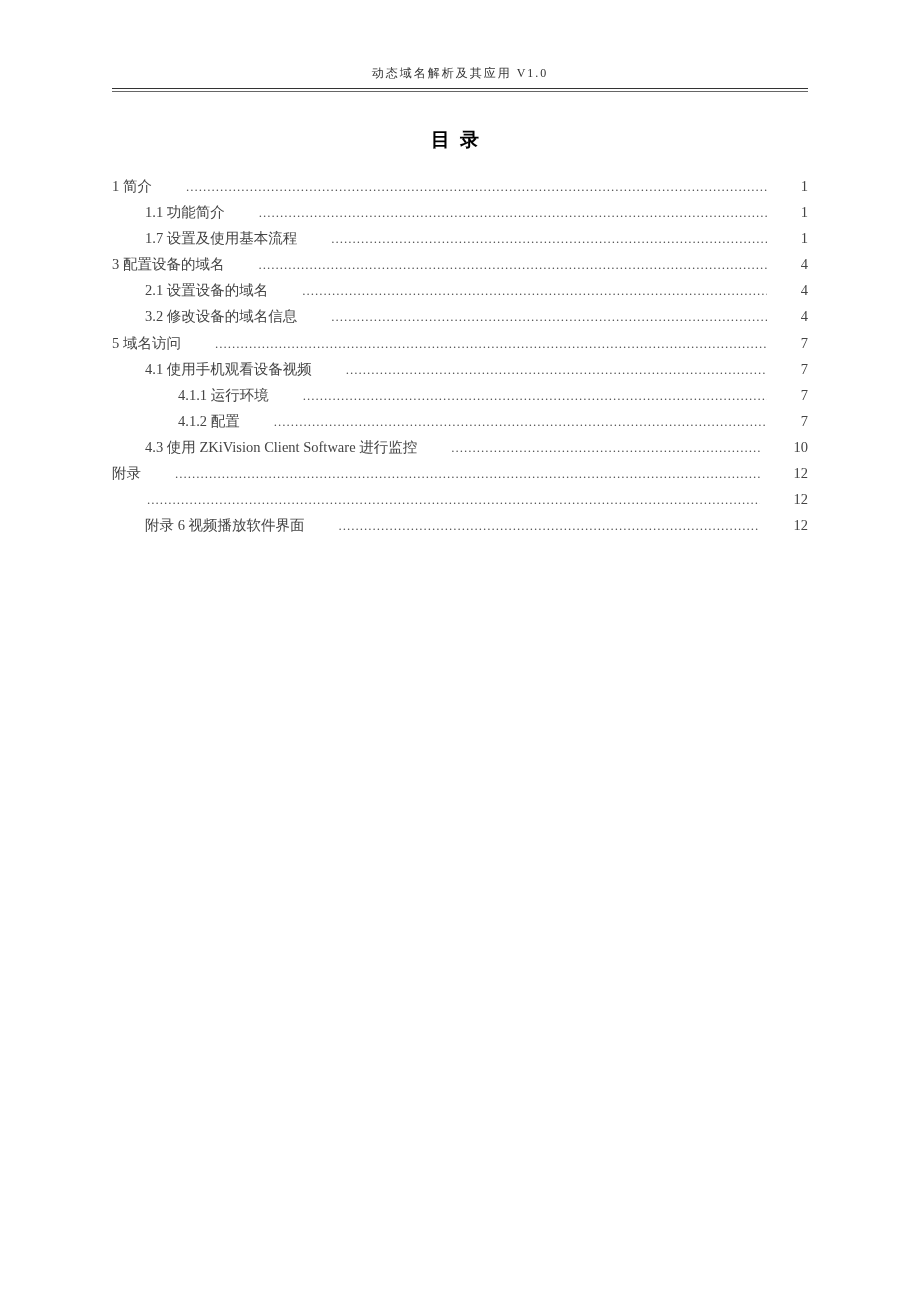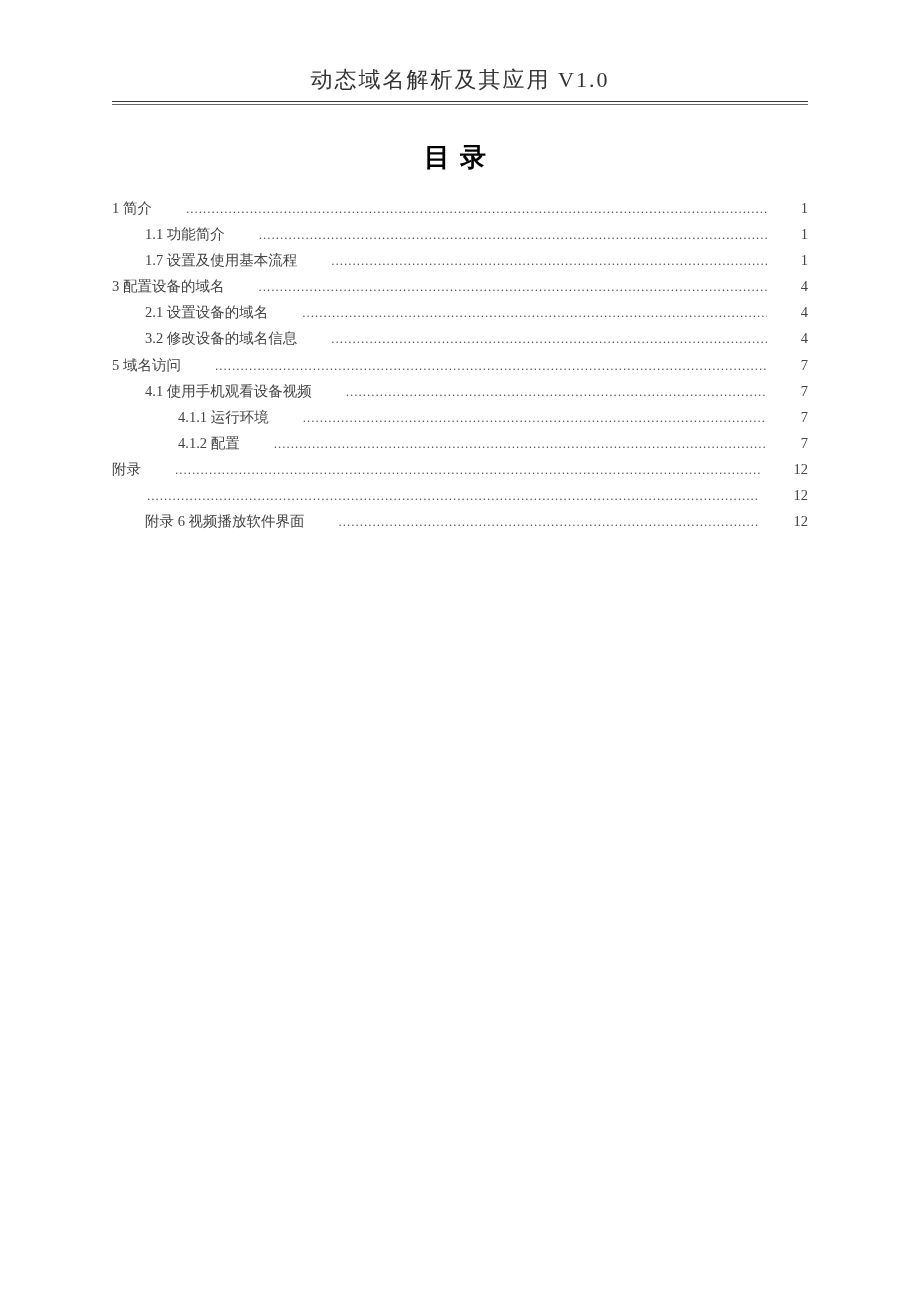--- a/index.html
+++ b/index.html
@@ -10,34 +10,34 @@
     body {
       width: 920px;
       height: 1302px;
       background: #ffffff;
       font-family: "SimSun", "宋体", serif;
       padding: 65px 112px;
       color: #333333;
     }
     .header-title {
       text-align: center;
-      font-size: 22px;
+      font-size: 12px;
       letter-spacing: 2px;
       padding-bottom: 6px;
       border-bottom: 1.5px solid #333;
       margin-bottom: 2px;
       font-family: Liberation Serif, serif;
     }
     .header-rule {
       border-bottom: 0.5px solid #666;
       margin-bottom: 35px;
     }
     .toc-heading {
       text-align: center;
-      font-size: 26px;
+      font-size: 19px;
       font-weight: bold;
       letter-spacing: 10px;
       margin-bottom: 20px;
       color: #000;
     }
     .toc {
       font-size: 14.5px;
       line-height: 1.8;
       color: #444;
     }
@@ -121,20 +121,25 @@
     <div class="toc-entry level-2">
       <span class="toc-label">4.1.1 运行环境</span>
       <span class="toc-dots"></span>
       <span class="toc-page">7</span>
     </div>
     <div class="toc-entry level-2">
       <span class="toc-label">4.1.2 配置</span>
       <span class="toc-dots"></span>
       <span class="toc-page">7</span>
     </div>
+    <div class="toc-entry level-1">
+      <span class="toc-label">4.3 使用 ZKiVision Client Software 进行监控</span>
+      <span class="toc-dots"></span>
+      <span class="toc-page">10</span>
+    </div>
     <div class="toc-entry level-0">
       <span class="toc-label">附录</span>
       <span class="toc-dots"></span>
       <span class="toc-page">12</span>
     </div>
     <div class="toc-entry level-1">
       <span class="toc-dots"></span>
       <span class="toc-page">12</span>
     </div>
     <div class="toc-entry level-1">

